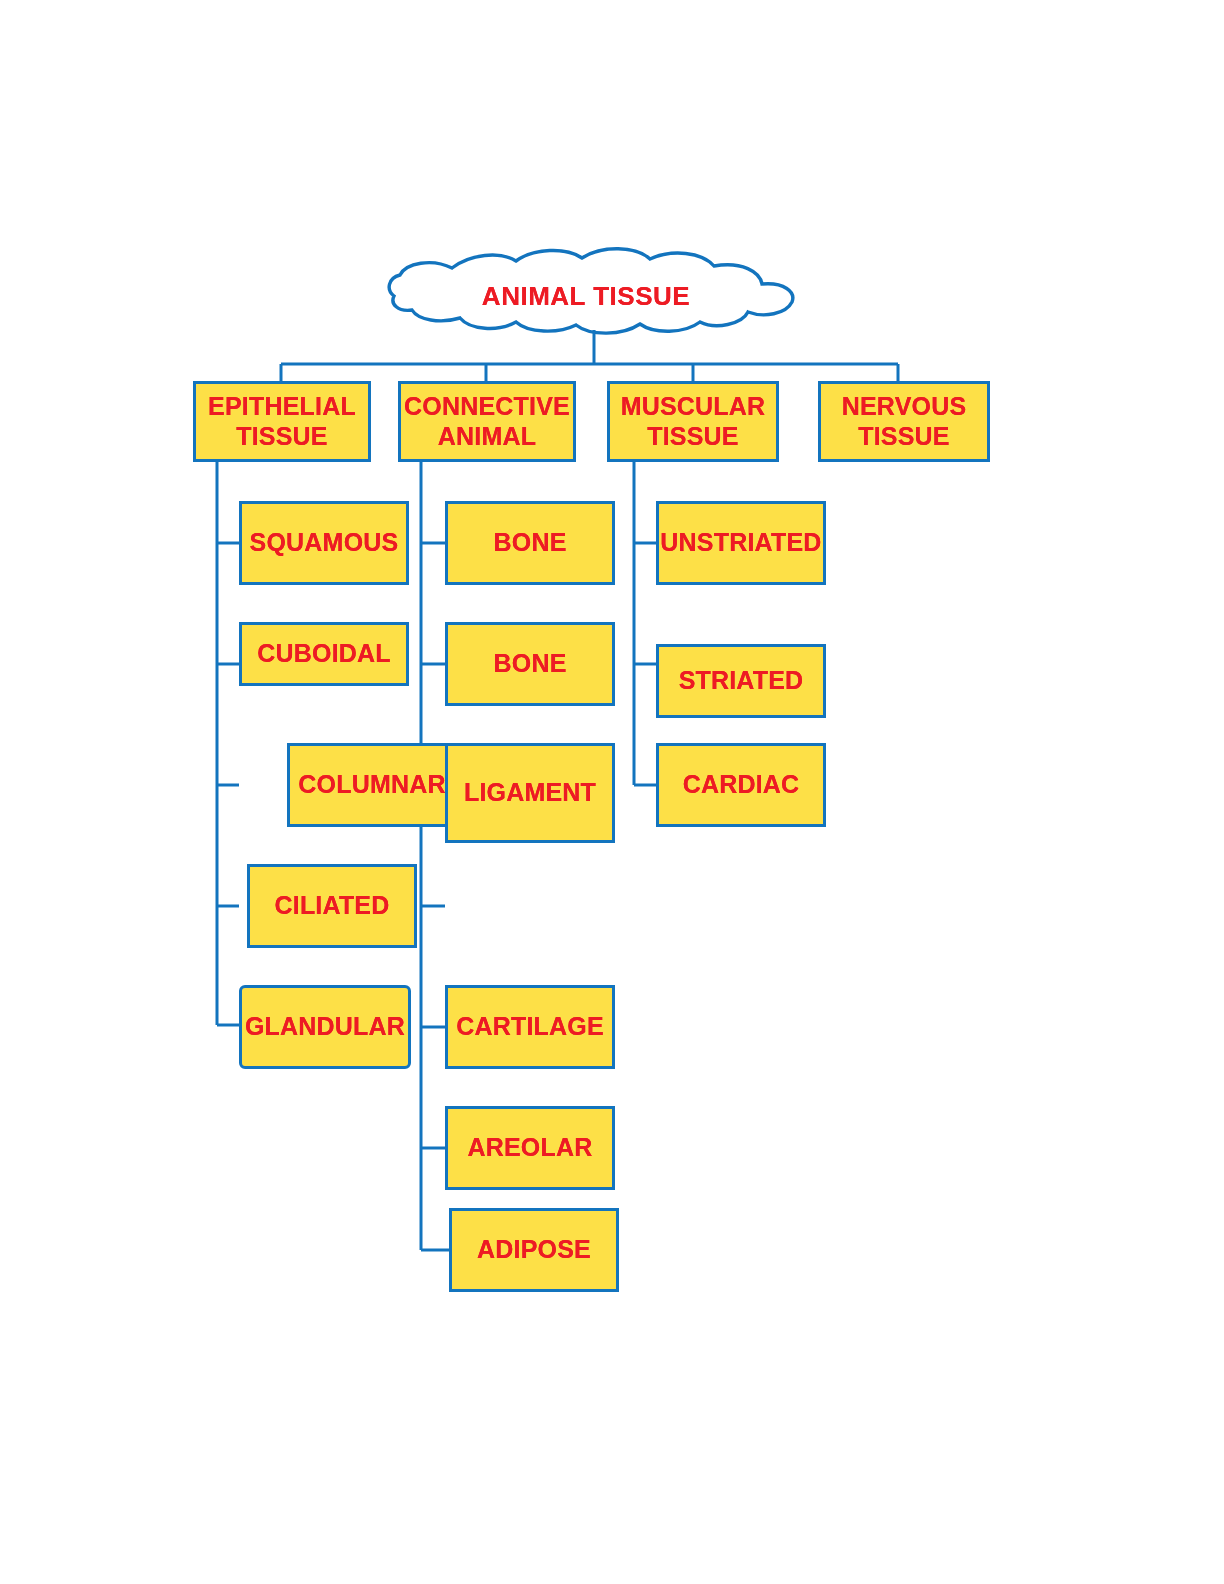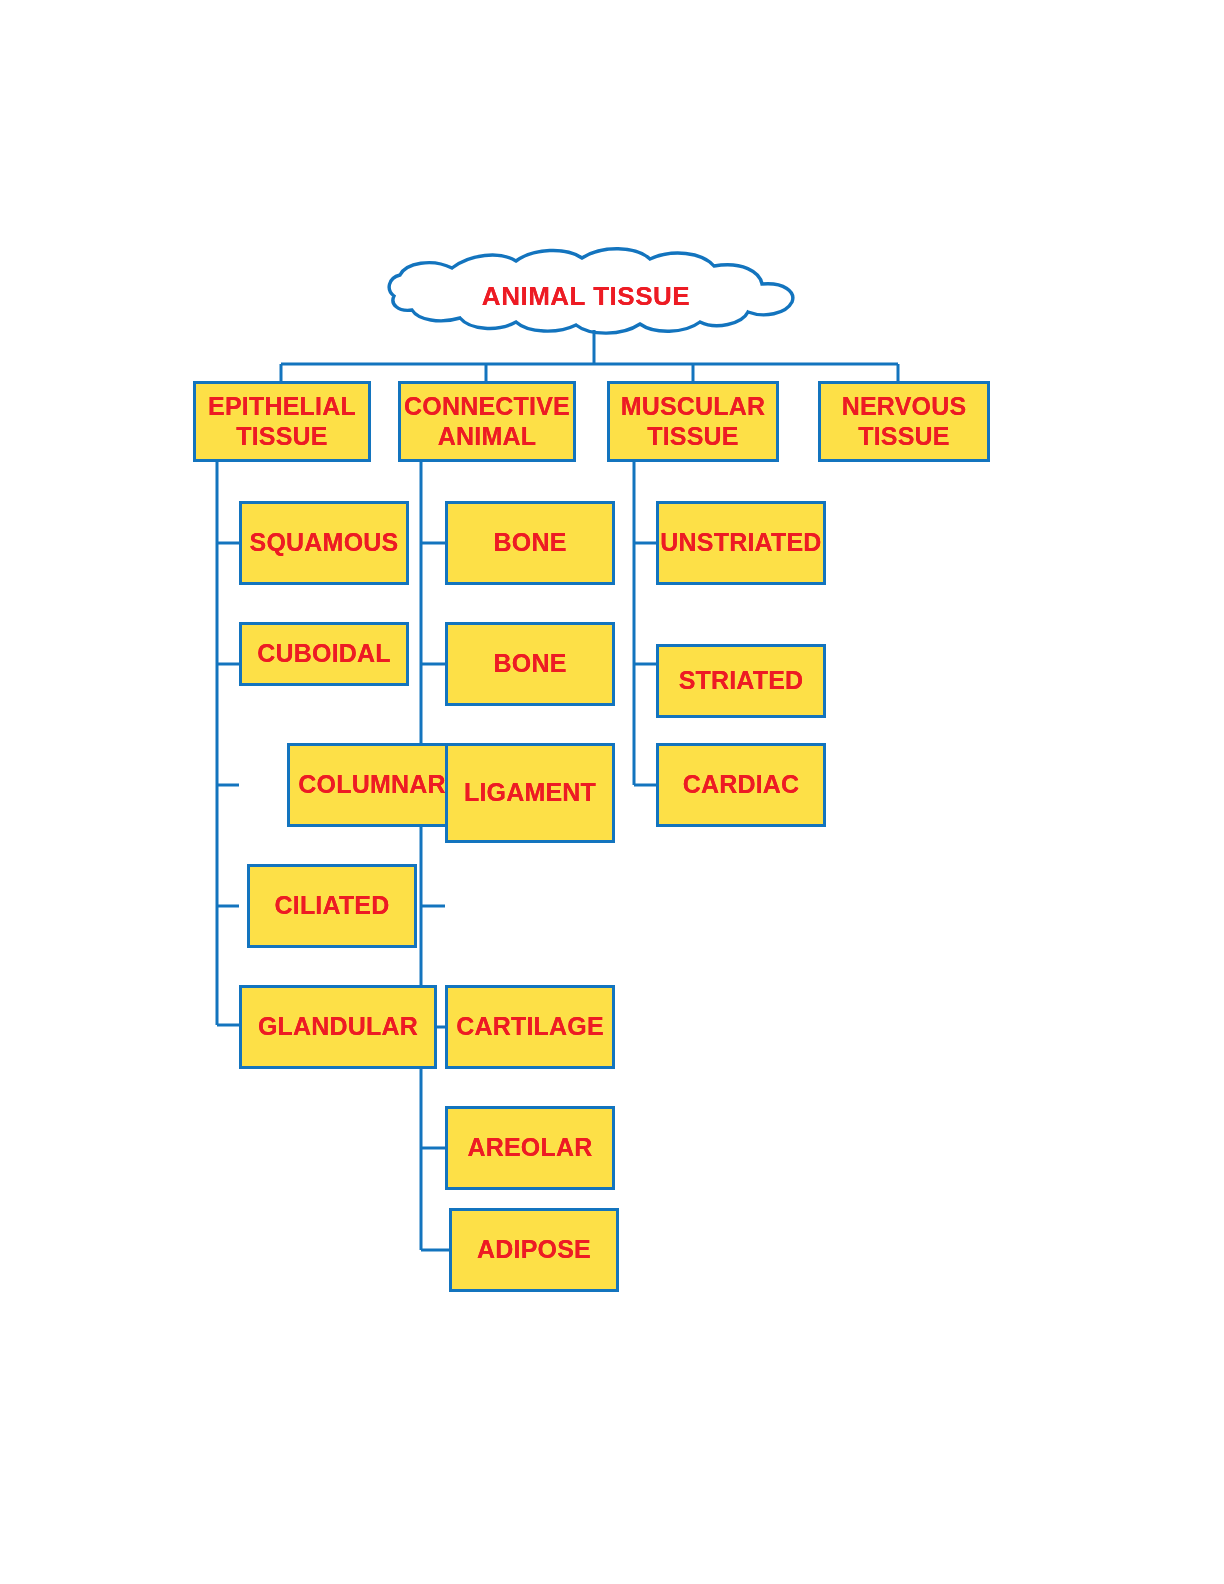--- a/index.html
+++ b/index.html
@@ -157,21 +157,21 @@
   </div>
   <div class="node-box level2" style="left:239px; top:622px; width:170px; height:64px;">
     <span class="node-label">CUBOIDAL</span>
   </div>
   <div class="node-box level2" style="left:239px; top:743px; width:170px; height:84px;margin-left:48px;">
     <span class="node-label">COLUMNAR</span>
   </div>
   <div class="node-box level2" style="left:247px; top:864px; width:170px; height:84px;">
     <span class="node-label">CILIATED</span>
   </div>
-  <div class="node-box level2" style="left:239px; top:985px; width:198px; height:84px;">
+  <div class="node-box level2" style="left:239px; top:985px; width:172px; height:84px;border-radius:6px;">
     <span class="node-label">GLANDULAR</span>
   </div>
 
   <div class="node-box level2" style="left:445px; top:501px; width:170px; height:84px;">
     <span class="node-label">BONE</span>
   </div>
   <div class="node-box level2" style="left:445px; top:622px; width:170px; height:84px;">
     <span class="node-label">BONE</span>
   </div>
   <div class="node-box level2" style="left:445px; top:743px; width:170px; height:100px;">

